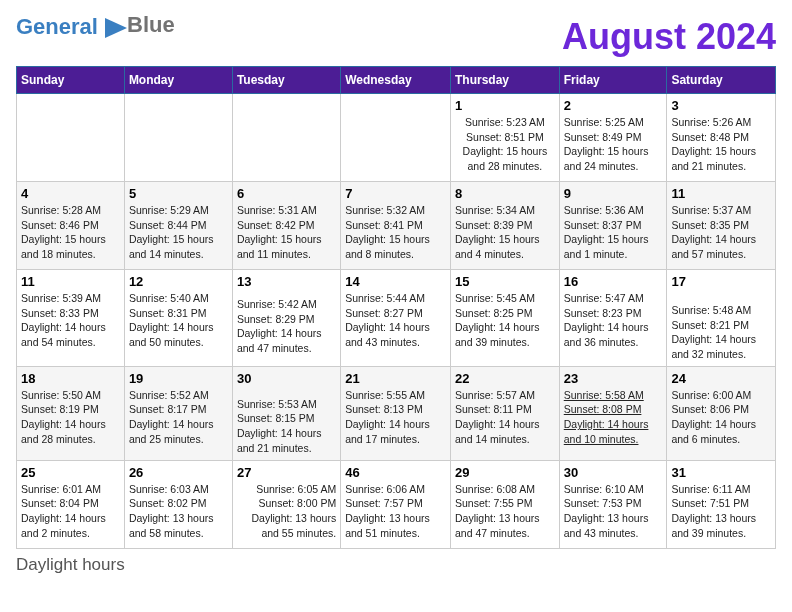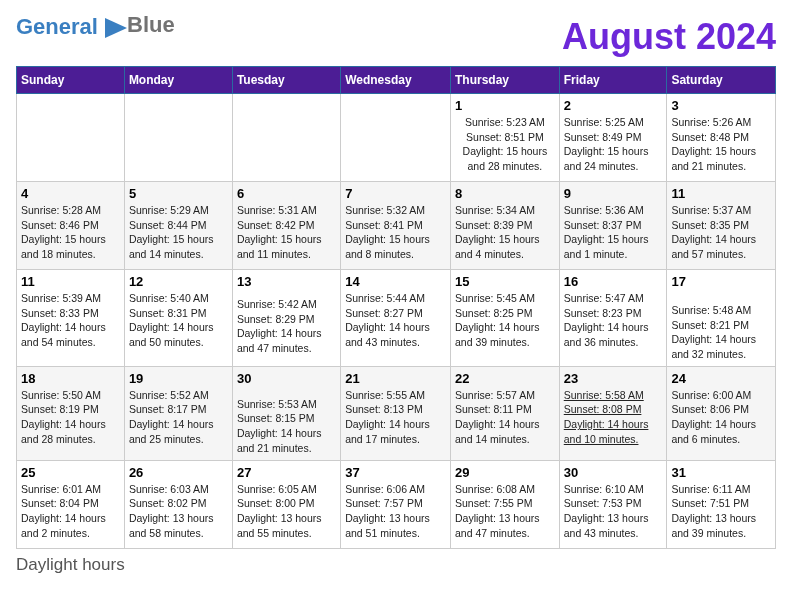--- a/index.html
+++ b/index.html
@@ -300,27 +300,27 @@
         </td>
         <td>
           <div class="day-num">26</div>
           <div class="day-info" style="white-space: pre-line;">Sunrise: 6:03 AM
 Sunset: 8:02 PM
 Daylight: 13 hours
 and 58 minutes.</div>
         </td>
         <td>
           <div class="day-num">27</div>
-          <div class="day-info" style="white-space: pre-line;">Sunrise: 6:05 AM
+          <div class="day-info" style="white-space: pre-line; text-align: right;">Sunrise: 6:05 AM
 Sunset: 8:00 PM
 Daylight: 13 hours
 and 55 minutes.</div>
         </td>
         <td>
-          <div class="day-num">37</div>
+          <div class="day-num">46</div>
           <div class="day-info" style="white-space: pre-line;">Sunrise: 6:06 AM
 Sunset: 7:57 PM
 Daylight: 13 hours
 and 51 minutes.</div>
         </td>
         <td>
           <div class="day-num">29</div>
           <div class="day-info" style="white-space: pre-line;">Sunrise: 6:08 AM
 Sunset: 7:55 PM
 Daylight: 13 hours

